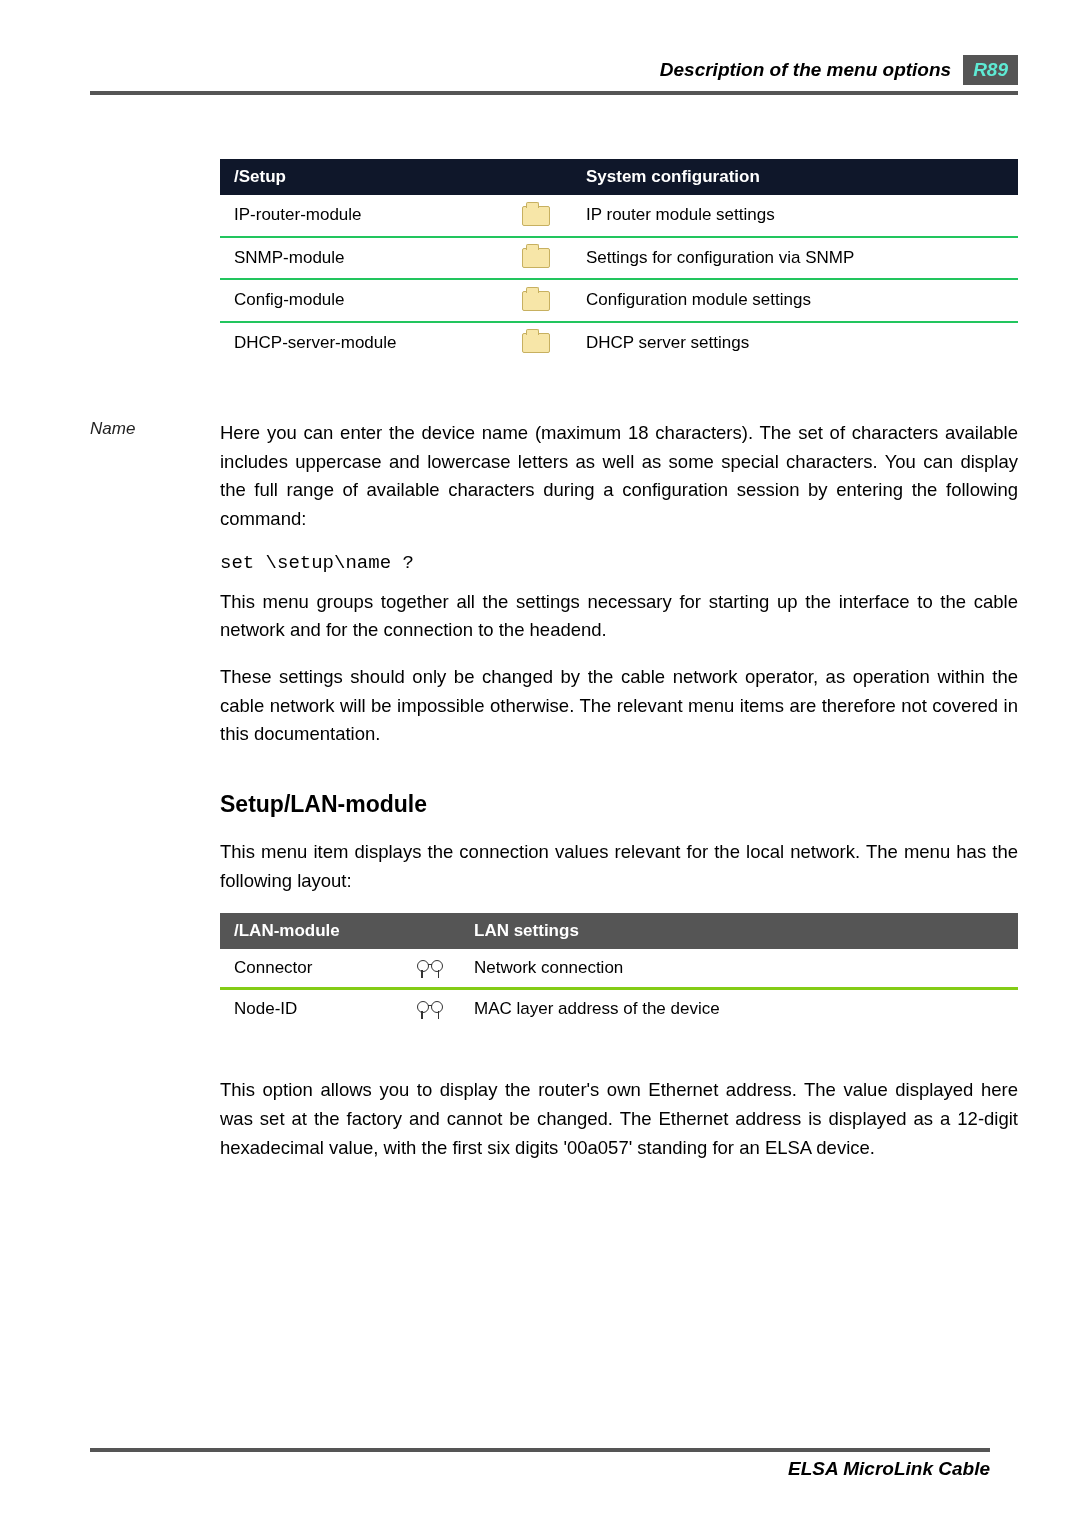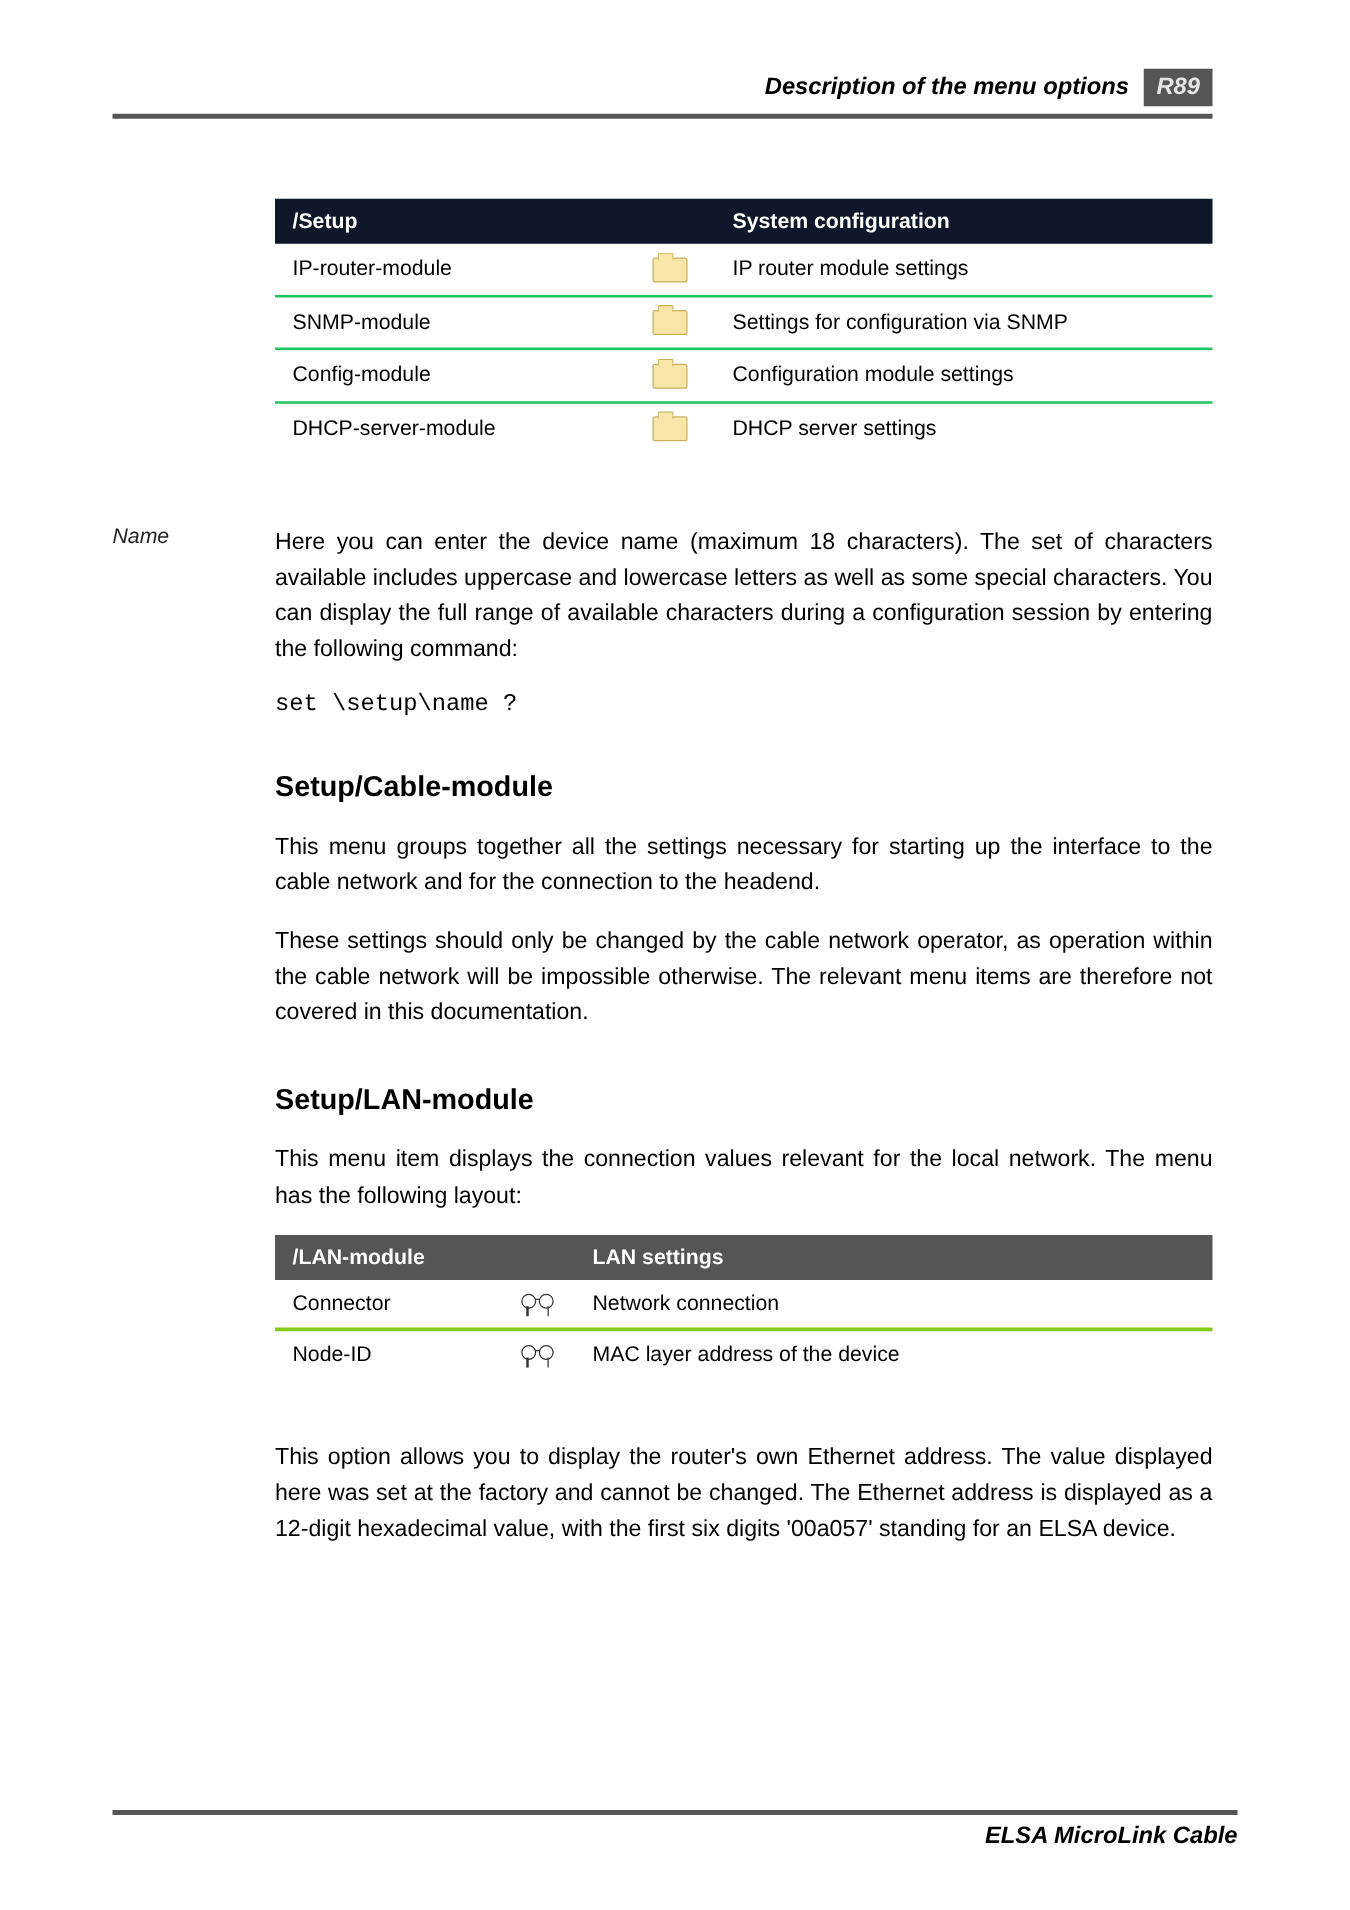--- a/index.html
+++ b/index.html
@@ -9,37 +9,37 @@
     }
     body {
       width: 1080px;
       height: 1528px;
       background: #fff;
       font-family: Arial, Helvetica, sans-serif;
       color: #000;
       position: relative;
     }
     .page {
-      padding: 55px 110px 60px 90px;
+      padding: 55px 62px 60px 90px;
     }
     .header {
       display: flex;
       justify-content: flex-end;
       align-items: center;
       margin-bottom: 6px;
     }
     .header-title {
       font-style: italic;
       font-weight: bold;
       font-size: 19px;
       margin-right: 12px;
     }
     .page-badge {
       background: #555;
-      color: #e5e5e5;
+      color: #5eead4;
       font-style: italic;
       font-weight: bold;
       font-size: 19px;
       padding: 4px 10px;
     }
     .header-rule {
       border-top: 4px solid #555;
       margin: 0 0 64px 0;
     }
     .content-area {
@@ -257,21 +257,20 @@
   </div>
 
   <div class="content-area">
     <div class="margin-col">
       <div class="margin-label">Name</div>
     </div>
     <div class="main-col">
       <p class="para">Here you can enter the device name (maximum 18 characters).  The set of characters available includes uppercase and lowercase letters as well as some special characters.  You can display the full range of available characters during a configuration session by entering the following command:</p>
       <div class="code">set \setup\name ?</div>
 
-      <h2 class="section-heading">Setup/Cable-module</h2>
       <p class="para">This menu groups together all the settings necessary for starting up the interface to the cable network and for the connection to the headend.</p>
       <p class="para">These settings should only be changed by the cable network operator, as operation within the cable network will be impossible otherwise.  The relevant menu items are therefore not covered in this documentation.</p>
 
       <h2 class="section-heading">Setup/LAN-module</h2>
       <p class="para">This menu item displays the connection values relevant for the local network. The menu has the following layout:</p>
 
       <table class="table2">
         <thead>
           <tr>
             <th class="t2-col-name">/LAN-module</th>

